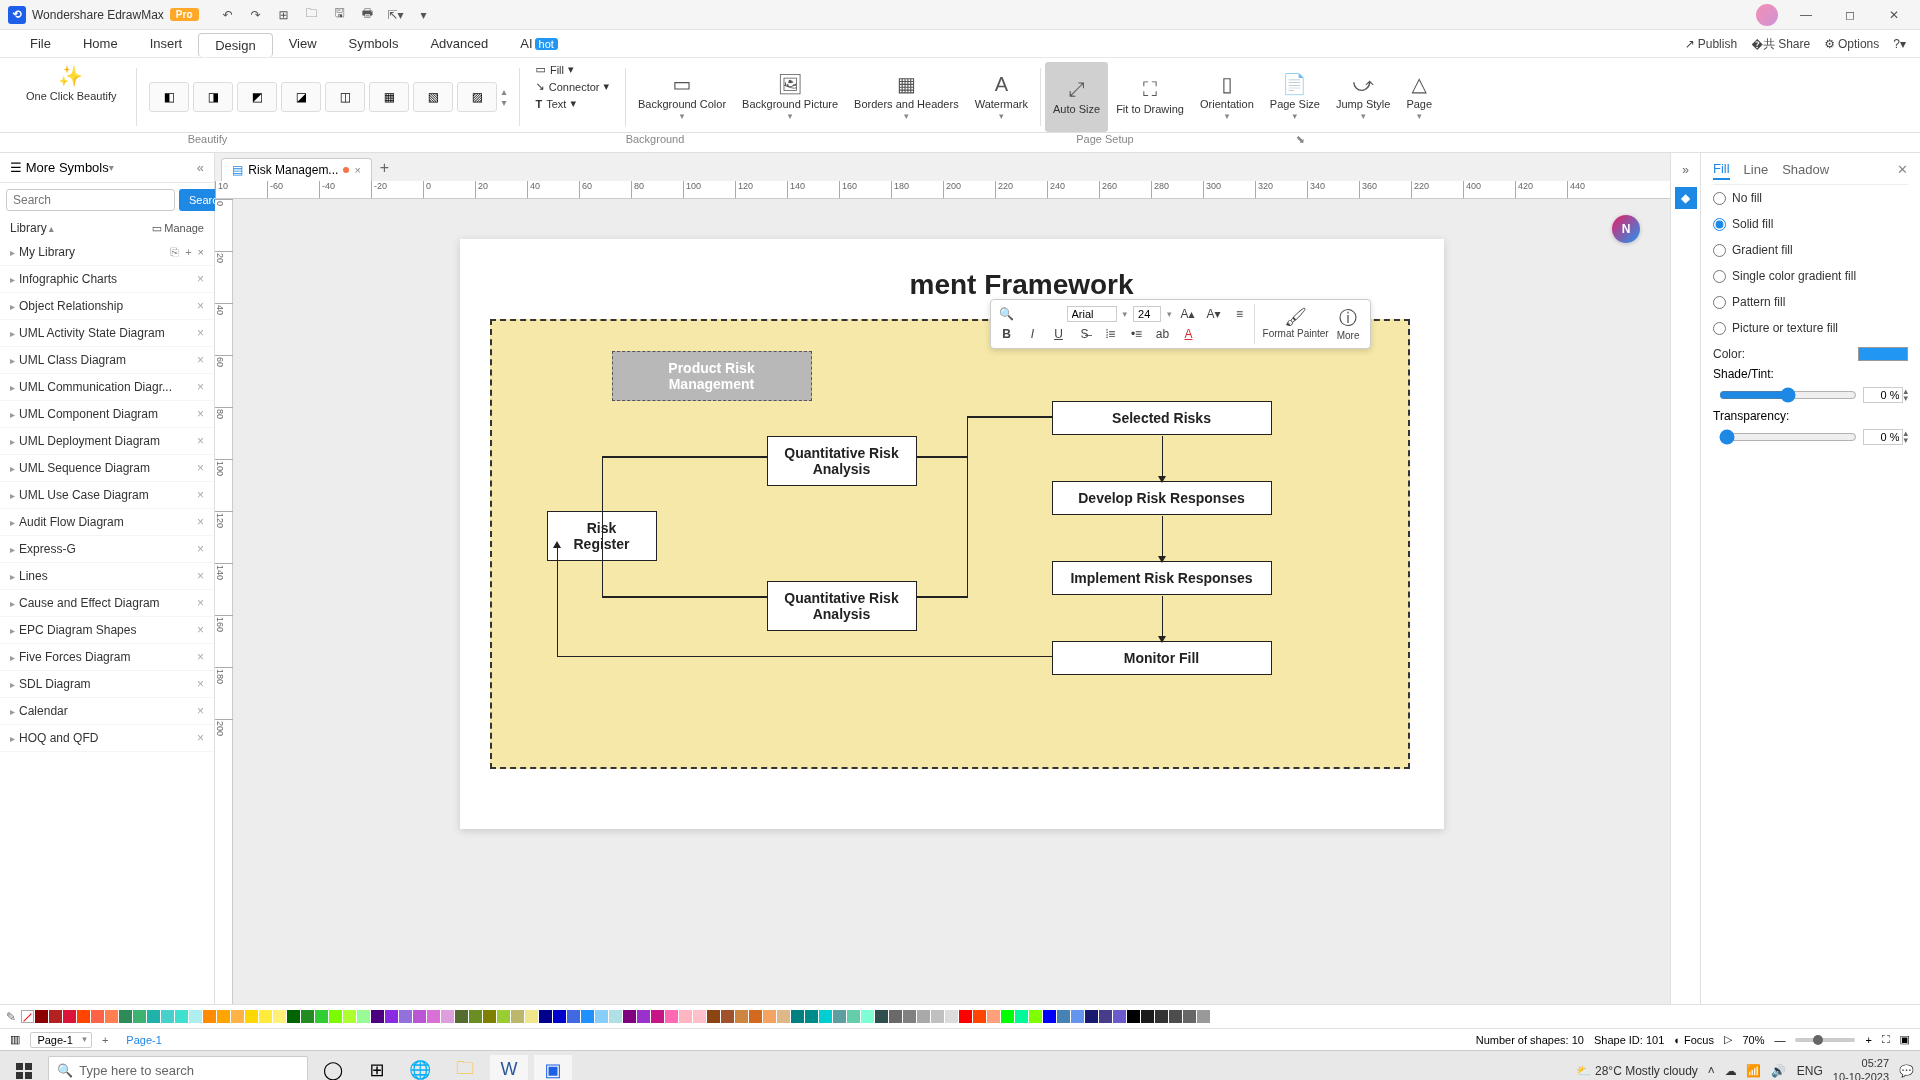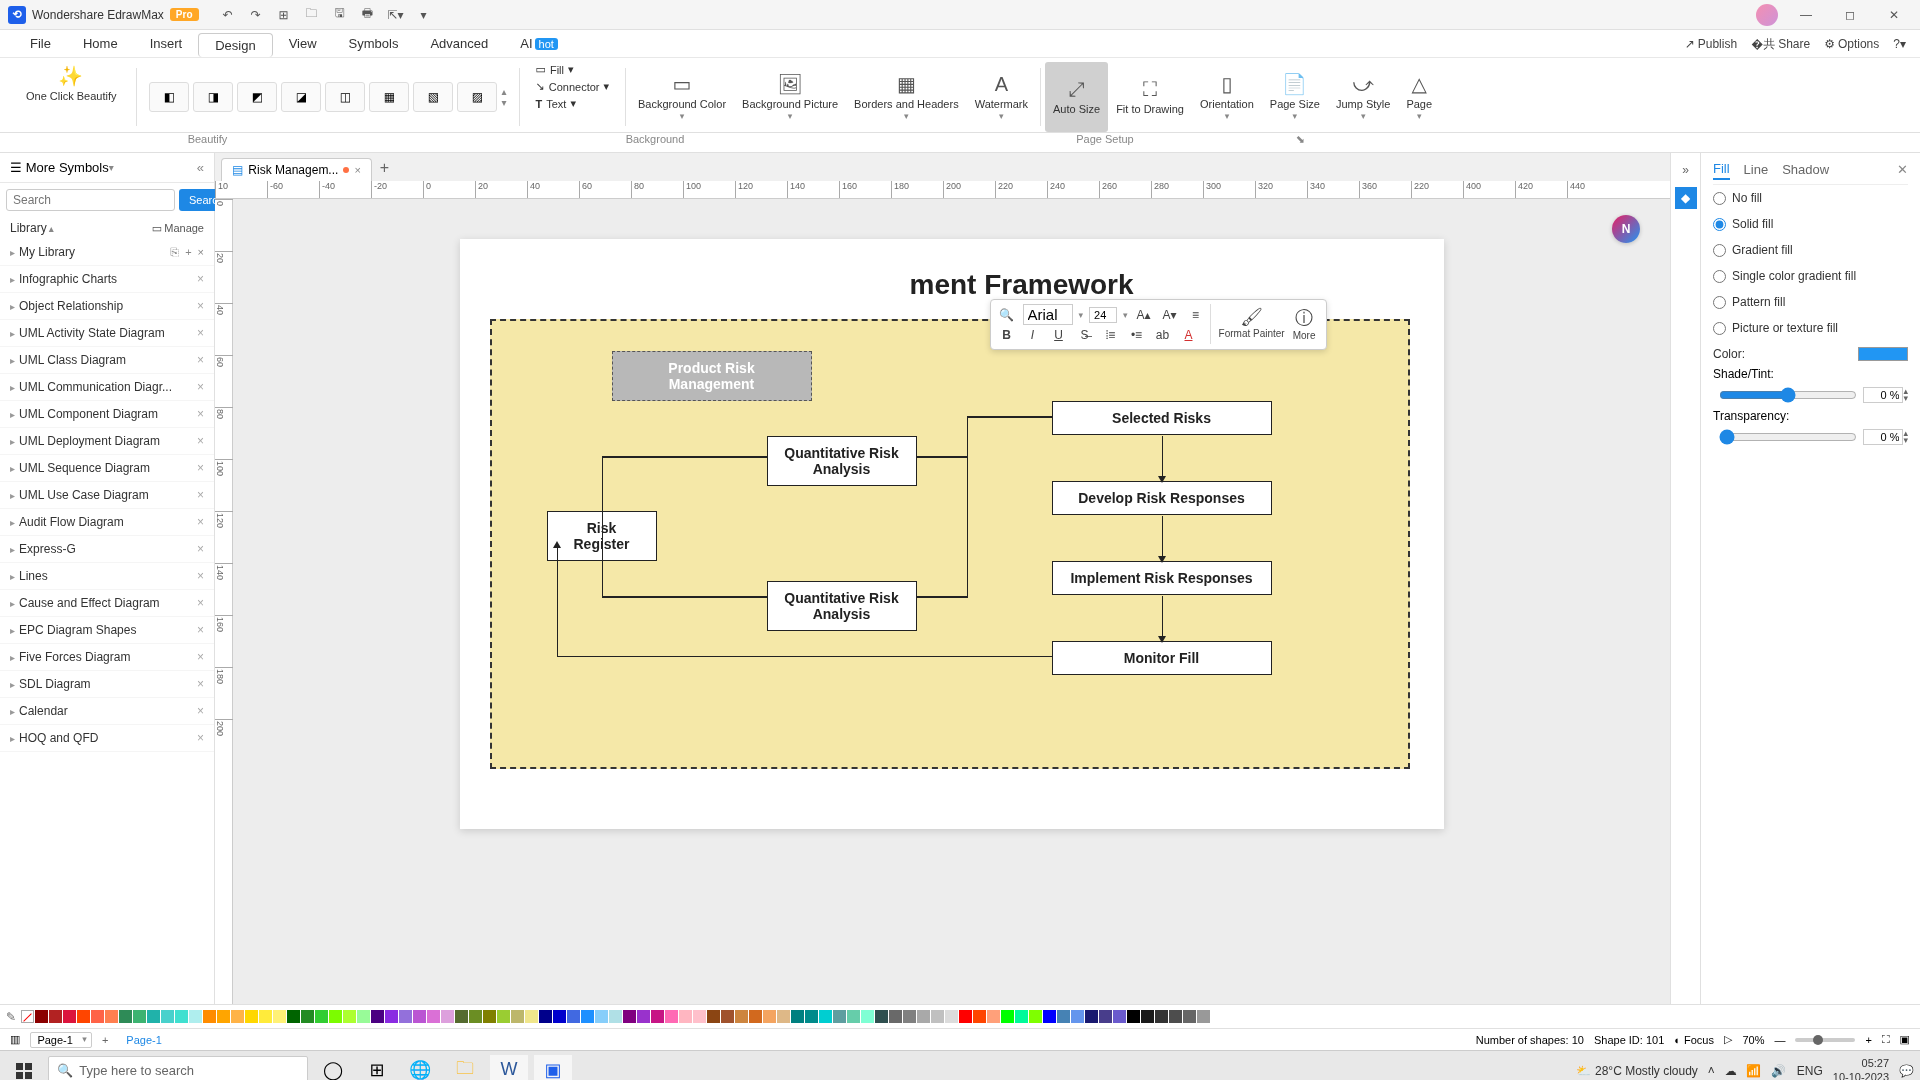--- a/index.html
+++ b/index.html
@@ -76,21 +76,21 @@
 .page { width: 984px; height: 590px; background: #fff; margin: 40px auto; box-shadow: 0 2px 8px rgba(0,0,0,0.15); position: relative; }
 
 
 .diagram-frame { position: absolute; left: 30px; top: 80px; width: 920px; height: 450px; border: 2px dashed #333; background: #f5e8a8; }
 .title-text { position: absolute; left: 450px; top: 30px; font-size: 28px; font-weight: bold; color: #222; }
 .node { position: absolute; background: #fff; border: 1.5px solid #222; padding: 8px 14px; font-size: 14px; font-weight: bold; text-align: center; color: #222; }
 .node.selected { background: #b8b8b8; border: 1px dashed #555; color: #fff; }
 .float-toolbar { position: absolute; left: 530px; top: 60px; background: #fff; border: 1px solid #ccc; border-radius: 4px; box-shadow: 0 2px 6px rgba(0,0,0,0.15); padding: 4px 6px; display: flex; flex-direction: column; gap: 2px; z-index: 10; }
 .ft-row { display: flex; align-items: center; gap: 6px; }
 .ft-row .ft-btn { width: 20px; height: 20px; display: flex; align-items: center; justify-content: center; cursor: pointer; color: #444; font-size: 12px; border-radius:2px; }
-.ft-font { border: 1px solid #ccc; padding: 1px 4px; font-size: 15px; width: 50px; }
+.ft-font { border: 1px solid #ccc; padding: 1px 4px; font-size: 11px; width: 50px; margin-left: 44px; }
 .ft-size { border: 1px solid #ccc; padding: 1px 4px; font-size: 11px; width: 28px; }
 .ft-sep { width:1px; height:40px; background:#ddd; margin:0 4px;}
 .ft-big { display:flex; flex-direction:column; align-items:center; font-size:10px; color:#444; cursor:pointer; padding:2px 4px;}
 .ft-big .fi { font-size:18px; }
 .ai-badge { position:absolute; right:30px; top:16px; width:28px; height:28px; border-radius:50%; background:#fff; box-shadow:0 1px 4px rgba(0,0,0,0.2); display:flex; align-items:center; justify-content:center; font-weight:bold; font-size:12px; background:linear-gradient(135deg,#e91e63,#2196f3); color:#fff;}
 
 
 .conn { position: absolute; background: #222; }
 .conn.h { height: 1.5px; }
 .conn.v { width: 1.5px; }

